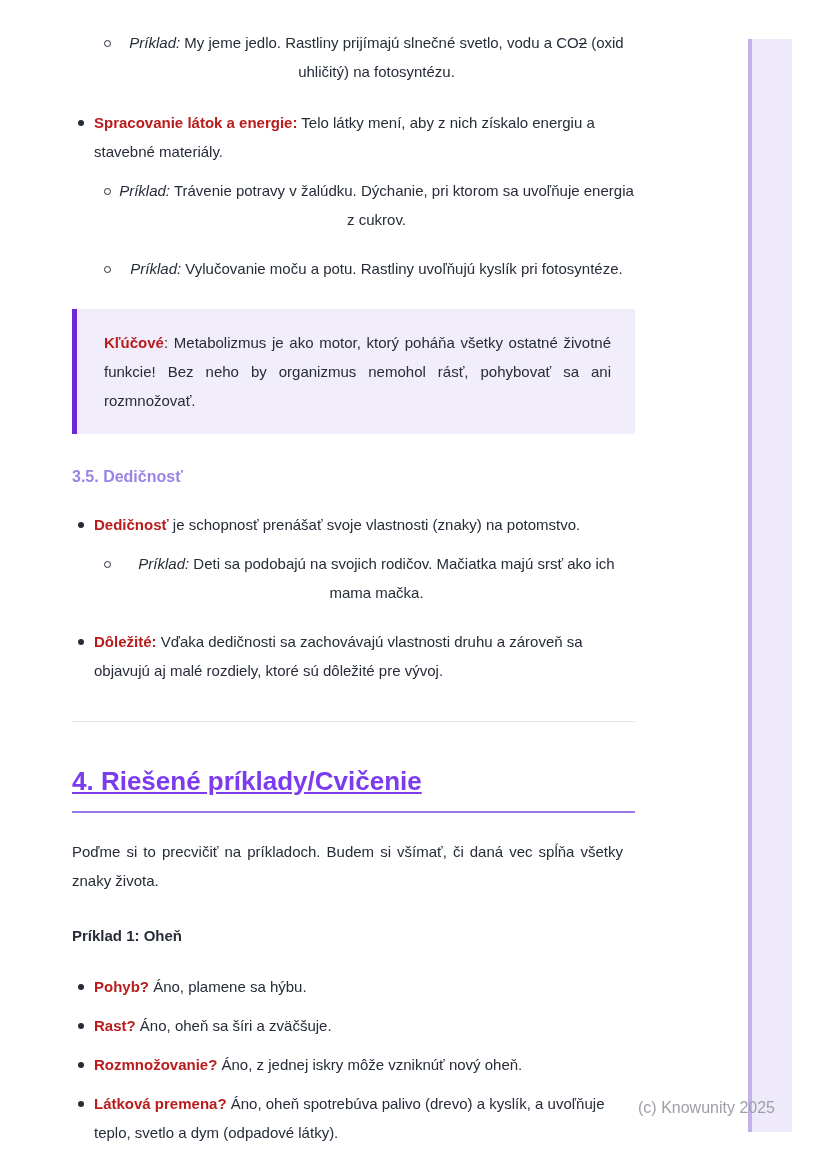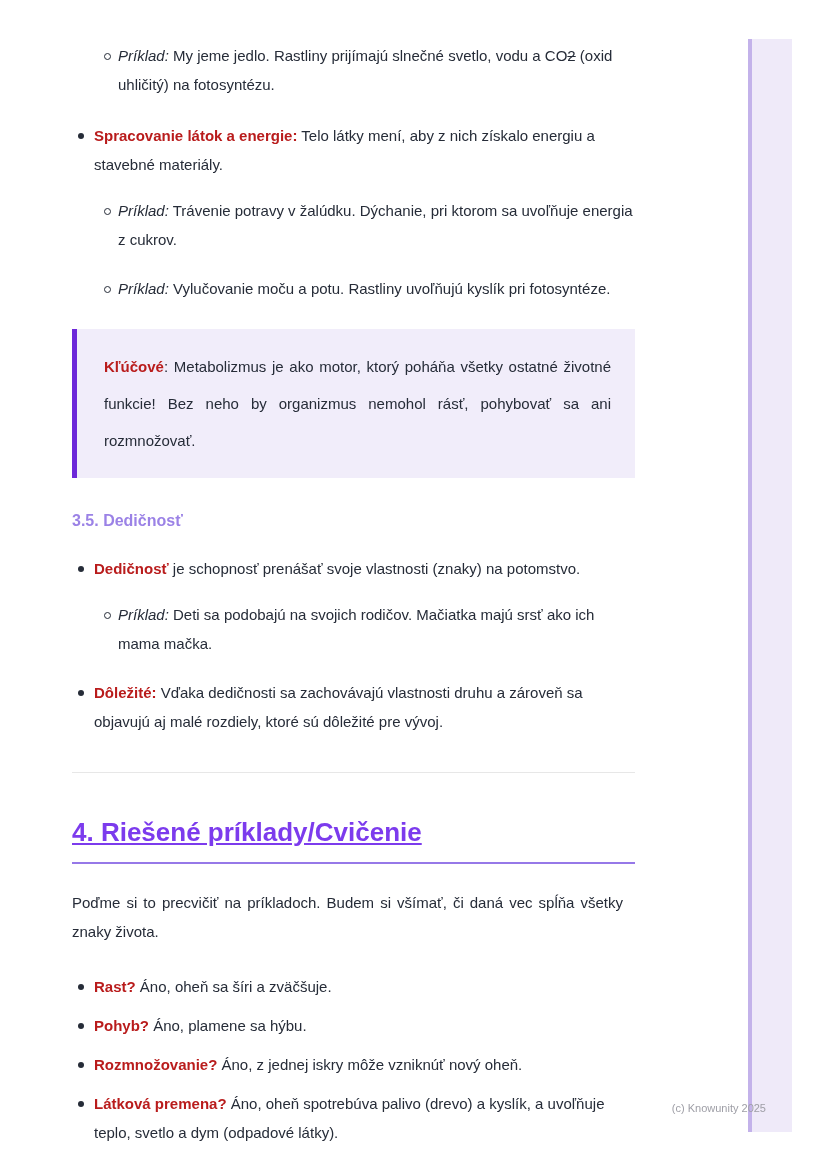--- a/index.html
+++ b/index.html
@@ -27,31 +27,31 @@
   .marker .dot{
     position:absolute;left:6px;top:12px;
     width:6px;height:6px;border-radius:50%;background:#262c38;
   }
   .marker .ring{
     position:absolute;left:8px;top:12px;
     width:5px;height:5px;border-radius:50%;
     border:1.5px solid #262c38;background:transparent;
   }
   .li-body{flex:1;}
-  .sub-list{margin-left:24px;margin-top:17px;}
+  .sub-list{margin-left:24px;margin-top:4px;text-align:center;}
   .sub-list .li{margin-bottom:0;}
   .block-gap{margin-bottom:22px;}
   
   .callout{
     margin:26px 0 30px 0;
     background:#f1edfa;
     border-left:5px solid #6d28d9;
     padding:19px 24px 19px 27px;
     text-align:justify;
-    line-height:37px;
+    line-height:29px;
   }
   
   .h3{
     font-size:16px;font-weight:bold;color:#9b82e6;
     margin:30px 0 20px 0;line-height:26px;
   }
   .h2{
     font-size:26px;font-weight:bold;color:#7c3bed;
     margin:42px 0 0 0;line-height:34px;
     padding-bottom:13px;
@@ -71,22 +71,22 @@
   
   .side-strip{
     position:absolute;
     left:748px;top:39px;
     width:40px;height:1093px;
     background:#efeaf9;
     border-left:4px solid #c3b2ea;
   }
   .footer{
     position:absolute;
-    top:1101px;right:62px;
-    font-size:11px;color:#9e9ea6;
+    top:1101px;right:53px;
+    font-size:16px;color:#9e9ea6;
     line-height:14px;
   }
 </style>
 </head>
 <body>
 
 <div class="page">
 
   <div class="side-strip"></div>
 
@@ -160,37 +160,38 @@
         <span class="li-body"><b>Dôležité:</b><span> Vďaka dedičnosti sa zachovávajú vlastnosti druhu a zároveň sa objavujú aj malé rozdiely, ktoré sú dôležité pre vývoj.</span></span>
       </div>
     </div>
 
     <hr class="divider">
 
     <div class="h2">4. Riešené príklady/Cvičenie</div>
 
     <p class="intro-par">Poďme si to precvičiť na príkladoch. Budem si všímať, či daná vec spĺňa všetky znaky života.</p>
 
-
+    <div class="example-title">Príklad 1: Oheň</div>
+
+    <div class="li">
+      <span class="marker">
+          <span class="dot"></span>
+        </span>
+      <span class="li-body"><b>Pohyb?</b><span> Áno, plamene sa hýbu.</span></span>
+    </div>
     <div class="li">
       <span class="marker">
           <span class="dot"></span>
         </span>
       <span class="li-body"><b>Rast?</b><span> Áno, oheň sa šíri a zväčšuje.</span></span>
     </div>
     <div class="li">
       <span class="marker">
           <span class="dot"></span>
         </span>
-      <span class="li-body"><b>Pohyb?</b><span> Áno, plamene sa hýbu.</span></span>
-    </div>
-    <div class="li">
-      <span class="marker">
-          <span class="dot"></span>
-        </span>
       <span class="li-body"><b>Rozmnožovanie?</b><span> Áno, z jednej iskry môže vzniknúť nový oheň.</span></span>
     </div>
     <div class="li">
       <span class="marker">
           <span class="dot"></span>
         </span>
       <span class="li-body"><b>Látková premena?</b><span> Áno, oheň spotrebúva palivo (drevo) a kyslík, a uvoľňuje teplo, svetlo a dym (odpadové látky).</span></span>
     </div>
 
   </div>

